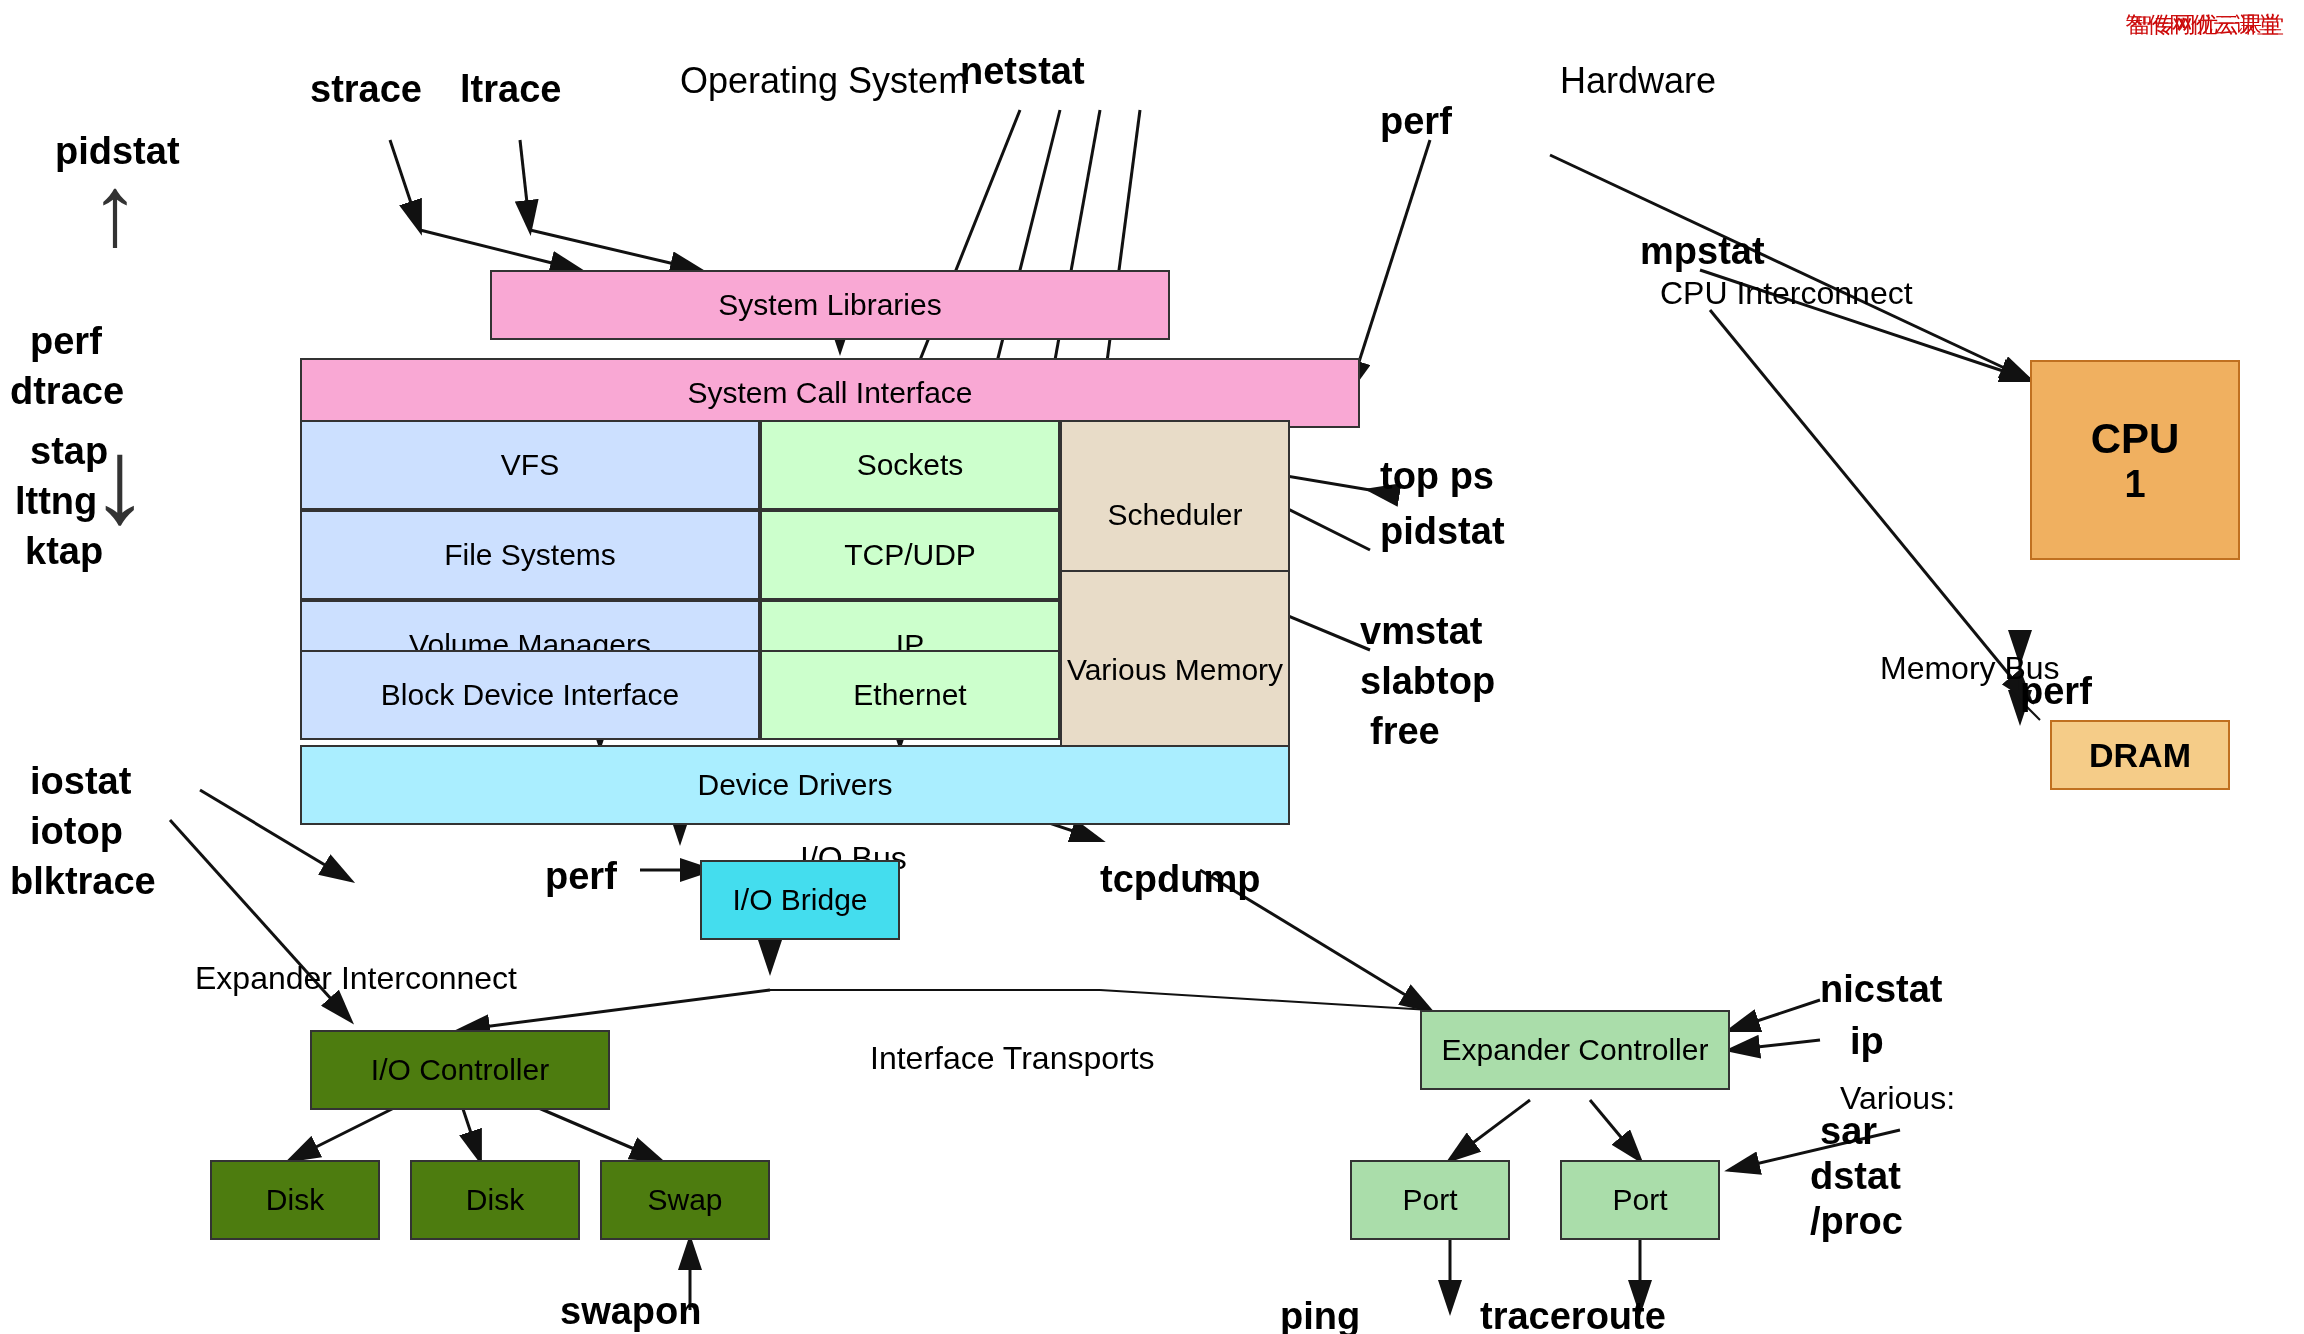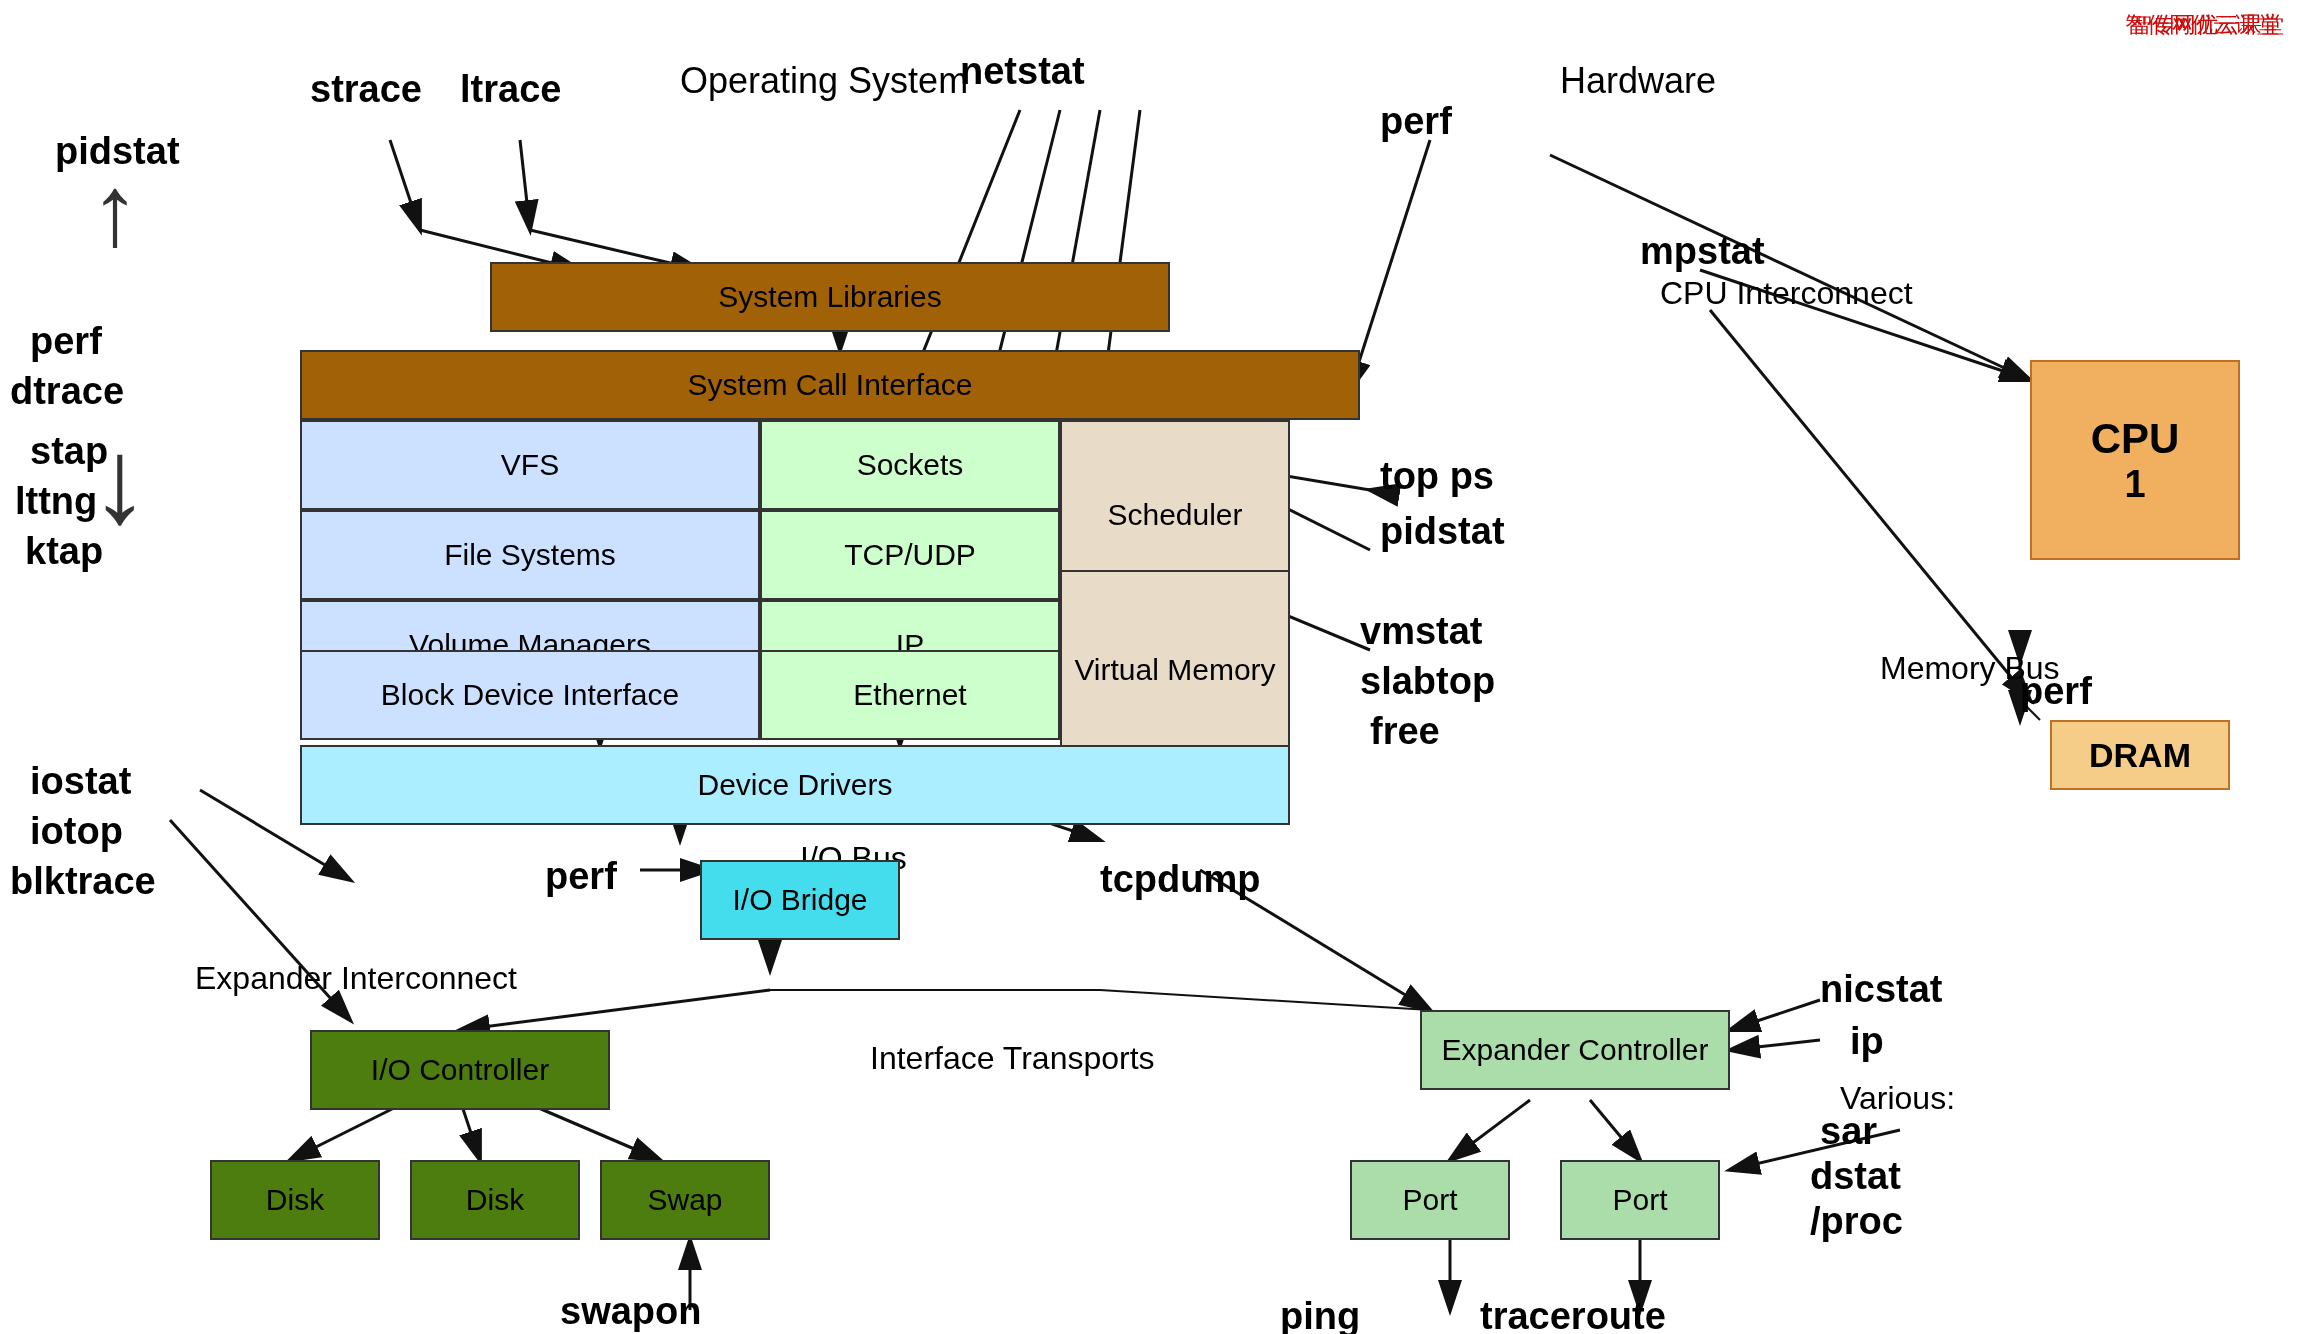--- a/index.html
+++ b/index.html
@@ -46,21 +46,21 @@
       border: 2px solid #333;
       display: flex;
       align-items: center;
       justify-content: center;
       text-align: center;
       font-size: 30px;
     }
     
     .box-pink { background: #ffcccc; }
     
-    .box-yellow { background: #a16207; }
+    .box-yellow { background: #f9a8d4; margin-top: 8px; }
     
     .box-lightblue { background: #cce0ff; }
     
     .box-lightgreen { background: #ccffcc; }
     
     .box-tan { background: #e8dcc8; }
     
     .box-cyan { background: #aaeeff; }
     
     .box-brightcyan { background: #44ddee; }
@@ -283,21 +283,21 @@
 
   <div class="box box-lightblue" style="left:300px; top:510px; width:460px; height:90px;">File Systems</div>
 
   <div class="box box-lightgreen" style="left:760px; top:510px; width:300px; height:90px;">TCP/UDP</div>
 
   <div class="box box-lightblue" style="left:300px; top:600px; width:460px; height:90px;">Volume Managers</div>
 
   <div class="box box-lightgreen" style="left:760px; top:600px; width:300px; height:90px;">IP</div>
 
   <div class="box box-tan" style="left:1060px; top:570px; width:230px; height:200px;">
-    <span>Virtual
+    <span>Various
 Memory</span>
   </div>
 
   <div class="box box-lightblue" style="left:300px; top:650px; width:460px; height:90px;">Block Device Interface</div>
 
   <div class="box box-lightgreen" style="left:760px; top:650px; width:300px; height:90px;">Ethernet</div>
 
   <div class="box box-cyan" style="left:300px; top:745px; width:990px; height:80px;">Device Drivers</div>
 
   <div class="box box-brightcyan" style="left:700px; top:860px; width:200px; height:80px;">I/O Bridge</div>

